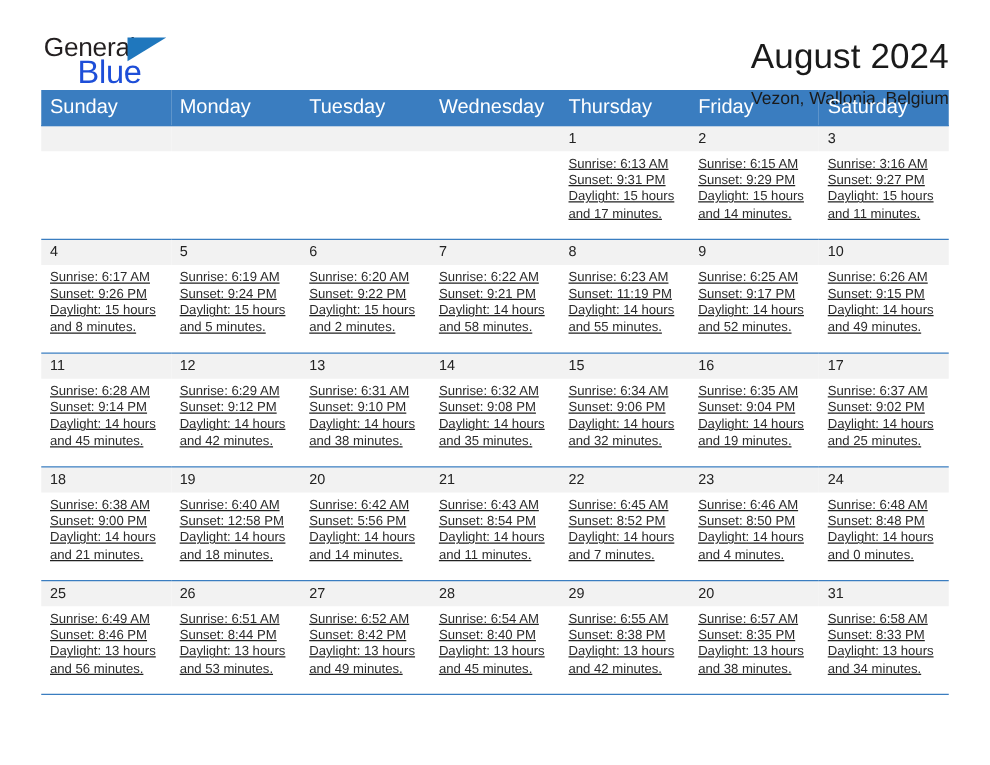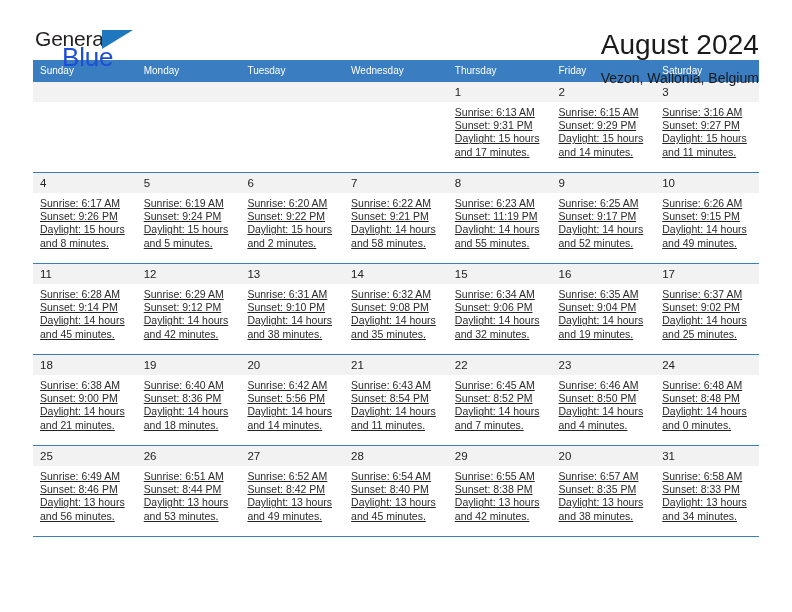--- a/index.html
+++ b/index.html
@@ -21,21 +21,21 @@
     position: relative;
     padding: 0 33px;
   }
 
   
   .header {
     display: flex;
     align-items: flex-start;
     justify-content: space-between;
     padding-top: 27px;
-    height: 60px;
+    height: 72px;
   }
   .logo {
     position: relative;
     width: 108px;
     height: 46px;
     padding-left: 2px;
   }
   .logo-general {
     font-size: 21px;
     color: #231f20;
@@ -55,21 +55,21 @@
   .logo-triangle {
     position: absolute;
     left: 69px;
     top: 3px;
     width: 0;
     height: 0;
     border-left: 31px solid #1f77bd;
     border-bottom: 19px solid transparent;
   }
   .title-block {
-    text-align: left;
+    text-align: right;
     padding-top: 1px;
     margin-left: 31px;
   }
   .cal-title {
     font-size: 28px;
     font-weight: normal;
     color: #1a1a1a;
     line-height: 34px;
     letter-spacing: 0.1px;
   }
@@ -82,21 +82,21 @@
 
   
   .calendar {
     width: 726px;
     border-collapse: collapse;
     table-layout: fixed;
   }
   .calendar th {
     background: #3a7dc0;
     color: #ffffff;
-    font-size: 10px;
+    font-size: 16px;
     font-weight: normal;
     text-align: left;
     padding: 5px 0 5px 7px;
     height: 21px;
     border: none;
   }
   .calendar td {
     vertical-align: top;
     padding: 0;
     border: none;
@@ -393,21 +393,21 @@
                 <div>Daylight: 14 hours</div>
                 <div>and 21 minutes.</div>
               </div>
             </div>
           </td>
           <td>
             <div class="daybox">
               <div class="daynum">19</div>
               <div class="lines">
                 <div>Sunrise: 6:40 AM</div>
-                <div>Sunset: 8:36 PM</div>
+                <div>Sunset: 12:58 PM</div>
                 <div>Daylight: 14 hours</div>
                 <div>and 18 minutes.</div>
               </div>
             </div>
           </td>
           <td>
             <div class="daybox">
               <div class="daynum">20</div>
               <div class="lines">
                 <div>Sunrise: 6:42 AM</div>

